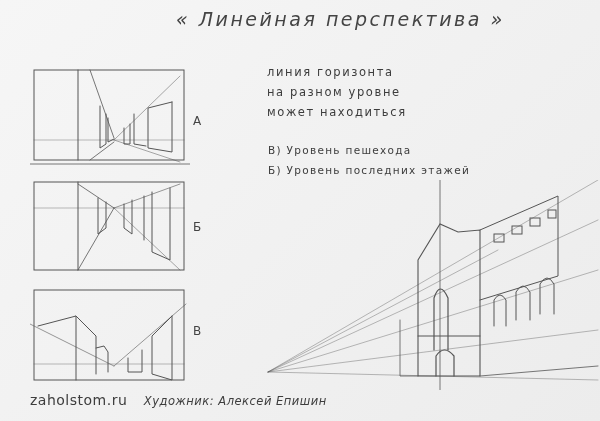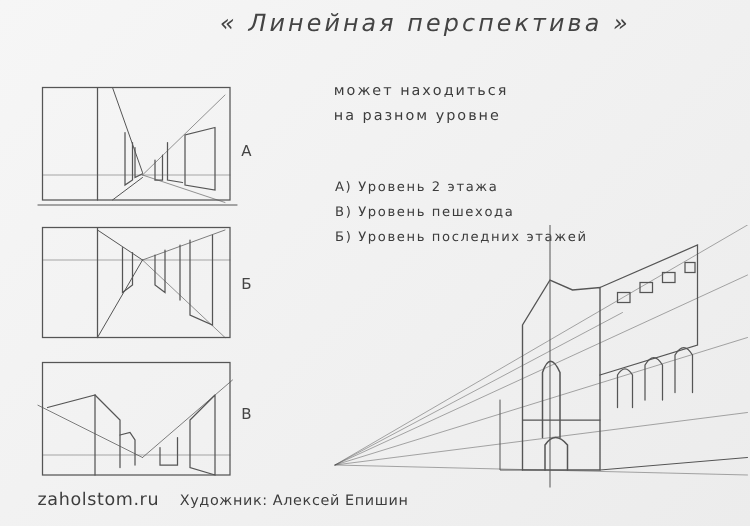--- a/index.html
+++ b/index.html
@@ -8,39 +8,39 @@
   .paper{position:absolute;left:0;top:0;width:600px;height:421px;
          background:linear-gradient(135deg,#f6f6f6 0%,#f1f1f1 50%,#ececec 100%);}
   .title{position:absolute;left:176px;top:8px;font-size:19px;letter-spacing:2.5px;
          font-style:italic;color:#444;font-weight:300;}
   .note{position:absolute;left:267px;top:62px;font-size:11.5px;letter-spacing:1.6px;
         line-height:20px;color:#3c3c3c;text-transform:lowercase;}
   .list{position:absolute;left:268px;top:140px;font-size:10.5px;letter-spacing:1.3px;
         line-height:20px;color:#3c3c3c;}
   .footer{position:absolute;left:30px;top:392px;font-size:14px;color:#3d3d3d;}
   .footer .site{letter-spacing:0.5px;}
-  .footer .artist{font-size:11.5px;margin-left:12px;letter-spacing:0.5px;}
+  .footer .artist{font-size:11.5px;font-style:italic;margin-left:12px;letter-spacing:0.5px;}
   .sketch{position:absolute;}
   .label{position:absolute;font-size:12px;color:#444;}
   svg line, svg path, svg rect, svg polyline{stroke:#555;fill:none;stroke-linecap:round;}
 </style>
 </head>
 <body>
 
 <div class="paper"></div>
 
 <div class="title">« Линейная перспектива »</div>
 
 <div class="note">
+  <div>Линия горизонта</div>
+  <div>на разном уровне</div>
   <div>может находиться</div>
-  <div>на разном уровне</div>
 </div>
 
 <div class="list">
-  <div>А) Уровень 2 этажа</div>
   <div>В) Уровень пешехода</div>
   <div>Б) Уровень последних этажей</div>
 </div>
 
 <svg class="sketch" style="left:30px;top:66px" width="160" height="106" viewBox="0 0 160 106">
   <rect x="4" y="4" width="150" height="90" stroke-width="1"></rect>
   <line x1="0" y1="98" x2="160" y2="98" stroke-width="0.8"></line>
   <line x1="48" y1="4" x2="48" y2="94" stroke-width="1"></line>
   <line x1="60" y1="4" x2="84" y2="72" stroke-width="0.8"></line>
   <line x1="60" y1="94" x2="84" y2="76" stroke-width="0.8"></line>

